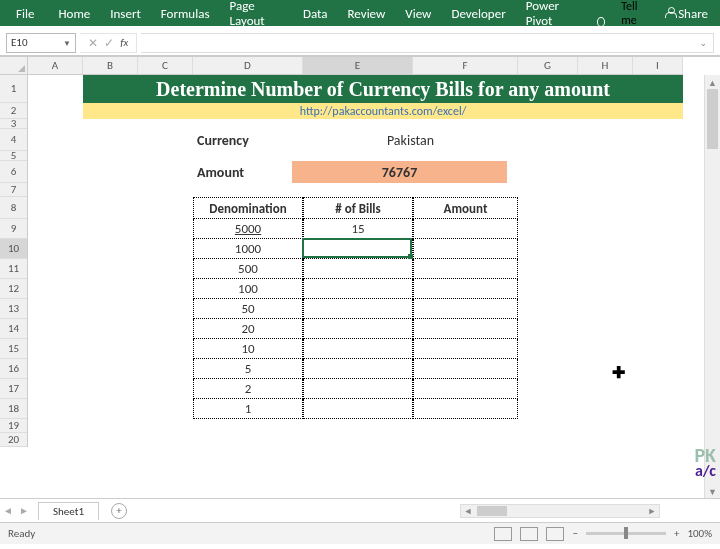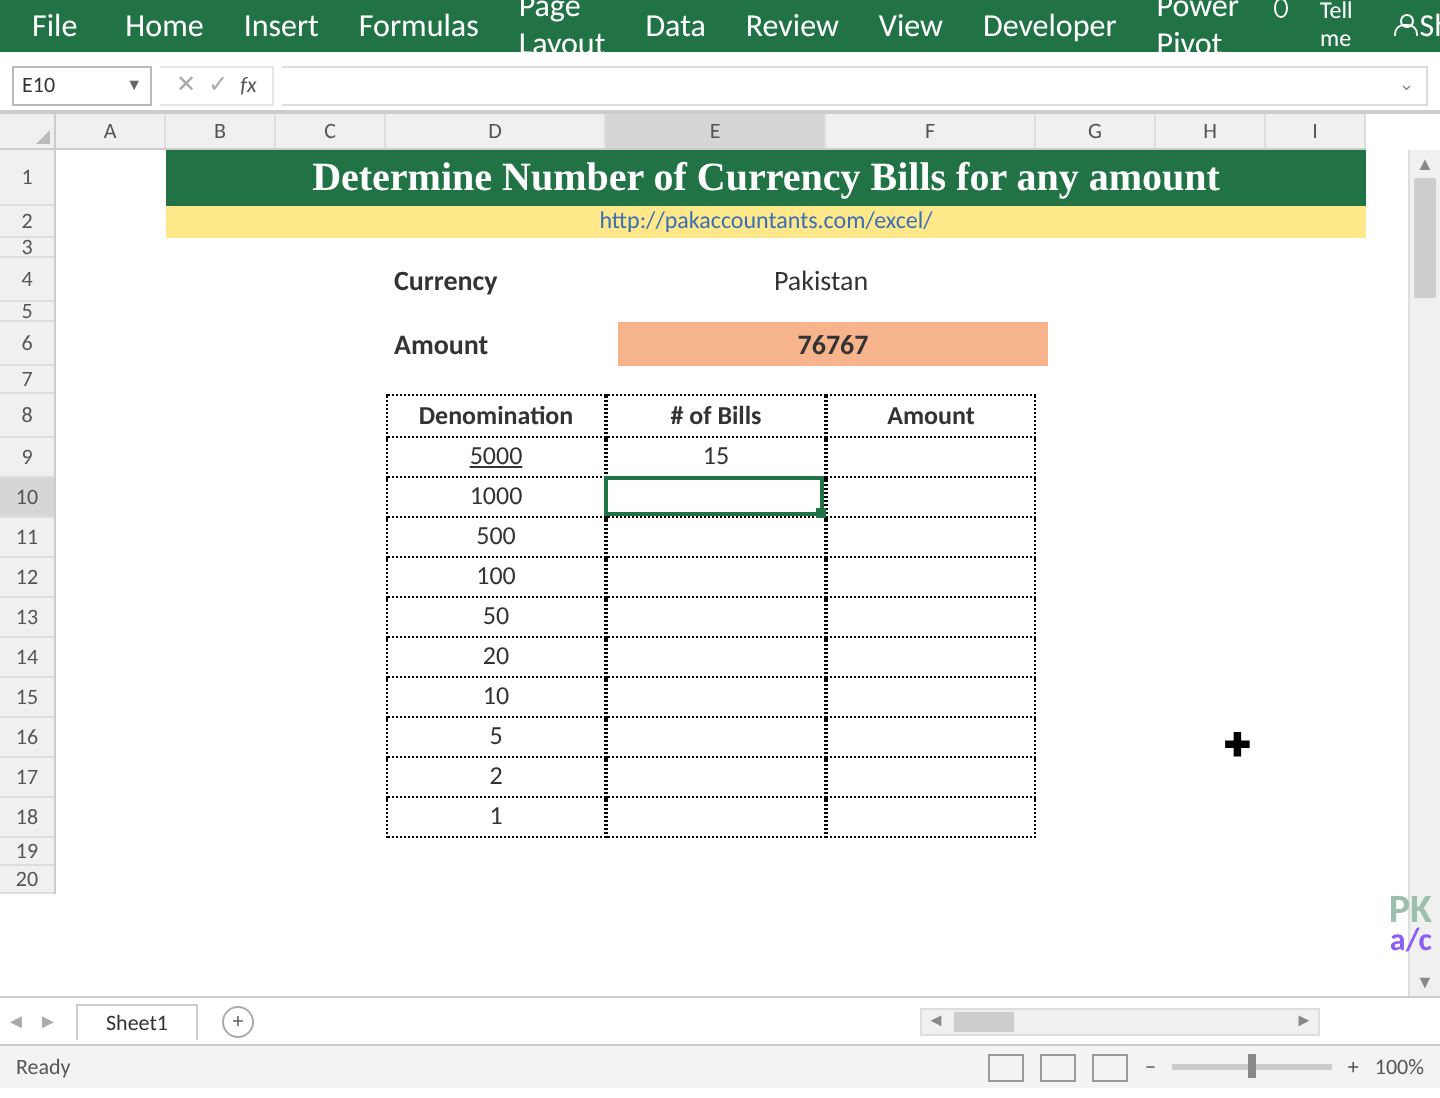--- a/index.html
+++ b/index.html
@@ -1,21 +1,21 @@
 <!DOCTYPE html>
 <html><head>
 <meta charset="utf-8">
 <style>
 *{box-sizing:border-box;margin:0;padding:0;font-family:"Segoe UI",Calibri,sans-serif}
 body{width:720px;height:549px;overflow:hidden;background:#fff;font-size:12px;color:#333;position:relative}
 .ribbon{background:#217346;height:26px;display:flex;align-items:center;padding:0 2px}
-.ribbon .tab{color:#fff;padding:0 10px;height:26px;display:flex;align-items:center;font-size:16px;cursor:pointer}
+.ribbon .tab{color:#fff;padding:0 10px;height:26px;display:flex;align-items:center;font-size:13px;cursor:pointer}
 .ribbon .tab.file{background:#217346;padding:0 14px}
 .ribbon .share{margin-left:auto;display:flex;align-items:center;gap:0;padding:0 10px}
-.ribbon .tellme{display:flex;align-items:flex-start;gap:16px;padding:0 8px;color:#ffffff}
+.ribbon .tellme{display:flex;align-items:flex-end;gap:16px;padding:0 8px;color:#000000}
 .bulb{width:10px;height:10px;border:1px solid #fff;border-radius:50%;position:relative}
 .person{width:12px;height:12px;position:relative}
 .person::before{content:"";position:absolute;width:5px;height:5px;border:1px solid #fff;border-radius:50%;left:2px;top:0}
 .person::after{content:"";position:absolute;width:10px;height:5px;border:1px solid #fff;border-radius:5px 5px 0 0;border-bottom:none;left:-1px;top:5px}
 .fxbar{height:26px;display:flex;align-items:center;border-bottom:1px solid #ccc;padding:3px 6px;gap:4px;margin-top:4px}
 .namebox{width:70px;height:20px;border:1px solid #bbb;display:flex;align-items:center;padding:0 4px;background:#fff;font-size:11px}
 .namebox .dd{margin-left:auto;color:#666;font-size:8px}
 .fxicons{display:flex;align-items:center;gap:6px;padding:0 8px;color:#aaa;border:1px solid #e5e5e5;border-left:none;height:20px}
 .fxicons .fx{font-style:italic;color:#555;font-size:11px}
 .fxinput{flex:1;height:20px;border:1px solid #ddd;border-left:none;background:#fff;display:flex;align-items:center;padding:0 6px}
@@ -45,21 +45,21 @@
 .vscroll .arr.dn{position:absolute;bottom:0;width:100%}
 .cursor-plus{position:absolute;font-size:16px;color:#000;font-weight:bold}
 .sheettabs{height:24px;border-top:1px solid #ccc;display:flex;align-items:center;background:#fff;position:relative}
 .sheettabs .navbtn{width:16px;color:#aaa;text-align:center;font-size:10px}
 .sheettabs .stab{border:1px solid #ccc;border-bottom:none;padding:2px 14px;font-size:11px;background:#fff;margin-left:6px}
 .sheettabs .addsheet{width:16px;height:16px;border:1px solid #aaa;border-radius:50%;display:flex;align-items:center;justify-content:center;font-size:11px;color:#666;margin-left:12px}
 .sheettabs .hscroll{position:absolute;right:60px;width:200px;height:14px;background:#f0f0f0;border:1px solid #ddd;display:flex;align-items:center}
 .sheettabs .hscroll .arr{width:14px;text-align:center;color:#888;font-size:9px}
 .sheettabs .hscroll .thumb{width:30px;height:10px;background:#cdcdcd;margin-left:2px}
 .logo{position:absolute;right:4px;bottom:20px;font-size:20px;font-weight:700;color:#9dbfae;line-height:0.9;text-align:right}
-.logo .sub{font-size:16px;color:#8b5cf6}
+.logo .sub{font-size:16px;color:#4c1d95}
 .status{height:22px;background:#f3f3f3;border-top:1px solid #ccc;display:flex;align-items:center;padding:0 8px;font-size:11px;color:#555}
 .status .right{margin-left:auto;display:flex;align-items:center;gap:8px}
 .viewbtn{width:18px;height:14px;border:1px solid #999;display:inline-block}
 .slider{width:80px;height:3px;background:#ccc;position:relative}
 .slider .sthumb{position:absolute;width:4px;height:12px;background:#888;left:38px;top:-5px}
 </style>
 </head>
 <body>
 
 <div class="ribbon">
@@ -132,21 +132,21 @@
       <div class="rh" style="height: 20px;">18</div>
       <div class="rh" style="height: 14px;">19</div>
       <div class="rh" style="height: 14px;">20</div>
     </div>
   <div class="cells" id="cells">
       <div class="titlecell" style="position: absolute; left: 55px; top: 0px; width: 600px; height: 28px;">Determine Number of Currency Bills for any amount</div>
       <div class="linkcell" style="position: absolute; left: 55px; top: 28px; width: 600px; height: 16px;">http://pakaccountants.com/excel/</div>
       <div class="label" style="position: absolute; left: 165px; top: 54px; width: 110px; height: 22px;">Currency</div>
       <div class="country" style="position: absolute; left: 275px; top: 54px; width: 215px; height: 22px;">Pakistan</div>
       <div class="label" style="position: absolute; left: 165px; top: 86px; width: 110px; height: 22px;">Amount</div>
-      <div class="amountval" style="position: absolute; left: 281px; top: 86px; width: 215px; height: 22px;">76767</div>
+      <div class="amountval" style="position: absolute; left: 264px; top: 86px; width: 215px; height: 22px;">76767</div>
       <div class="tblhdr" style="position: absolute; left: 165px; top: 122px; width: 110px; height: 22px;">Denomination</div>
       <div class="tblhdr" style="position: absolute; left: 275px; top: 122px; width: 110px; height: 22px;"># of Bills</div>
       <div class="tblhdr" style="position: absolute; left: 385px; top: 122px; width: 105px; height: 22px;">Amount</div>
       <div class="tblcell" style="position: absolute; left: 165px; top: 144px; width: 110px; height: 20px; text-decoration: underline;">5000</div>
       <div class="tblcell" style="position: absolute; left: 275px; top: 144px; width: 110px; height: 20px;">15</div>
       <div class="tblcell" style="position: absolute; left: 385px; top: 144px; width: 105px; height: 20px;"></div>
       <div class="tblcell" style="position: absolute; left: 165px; top: 164px; width: 110px; height: 20px;">1000</div>
       <div class="tblcell" style="position: absolute; left: 275px; top: 164px; width: 110px; height: 20px;"></div>
       <div class="tblcell" style="position: absolute; left: 385px; top: 164px; width: 105px; height: 20px;"></div>
       <div class="tblcell" style="position: absolute; left: 165px; top: 184px; width: 110px; height: 20px;">500</div>

